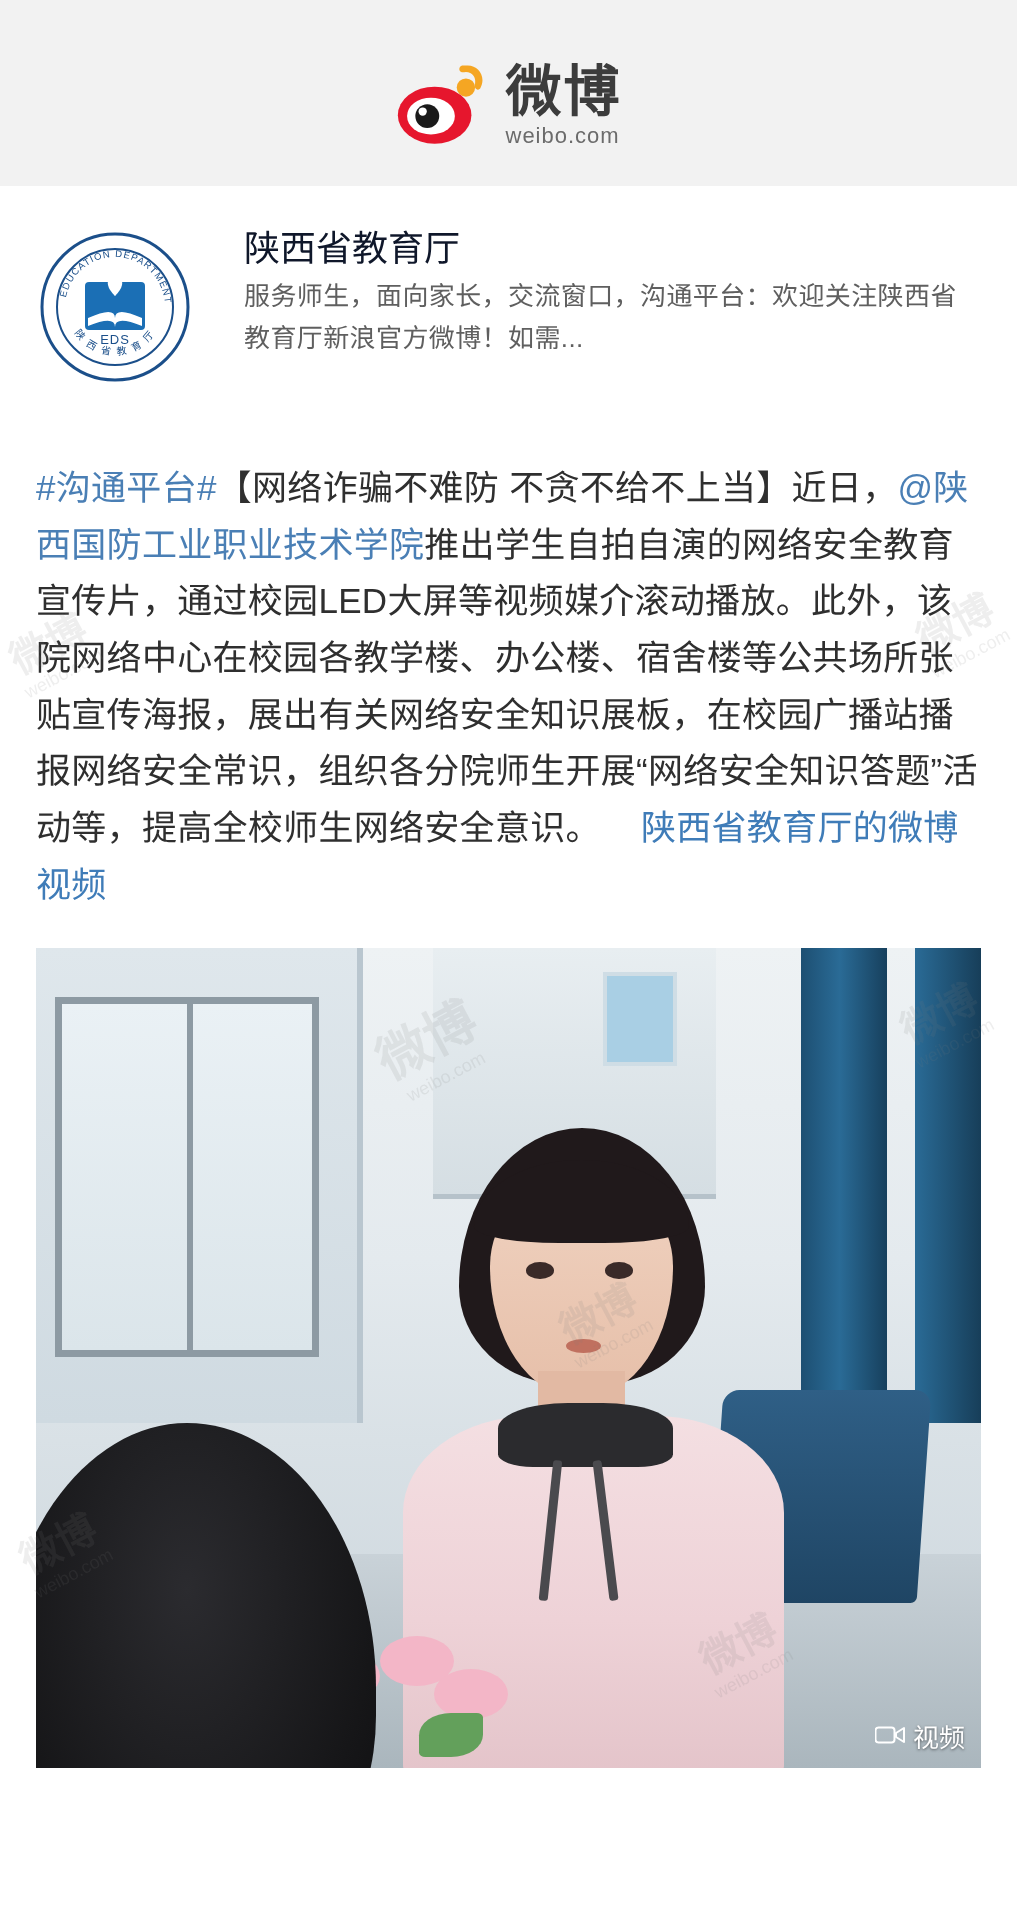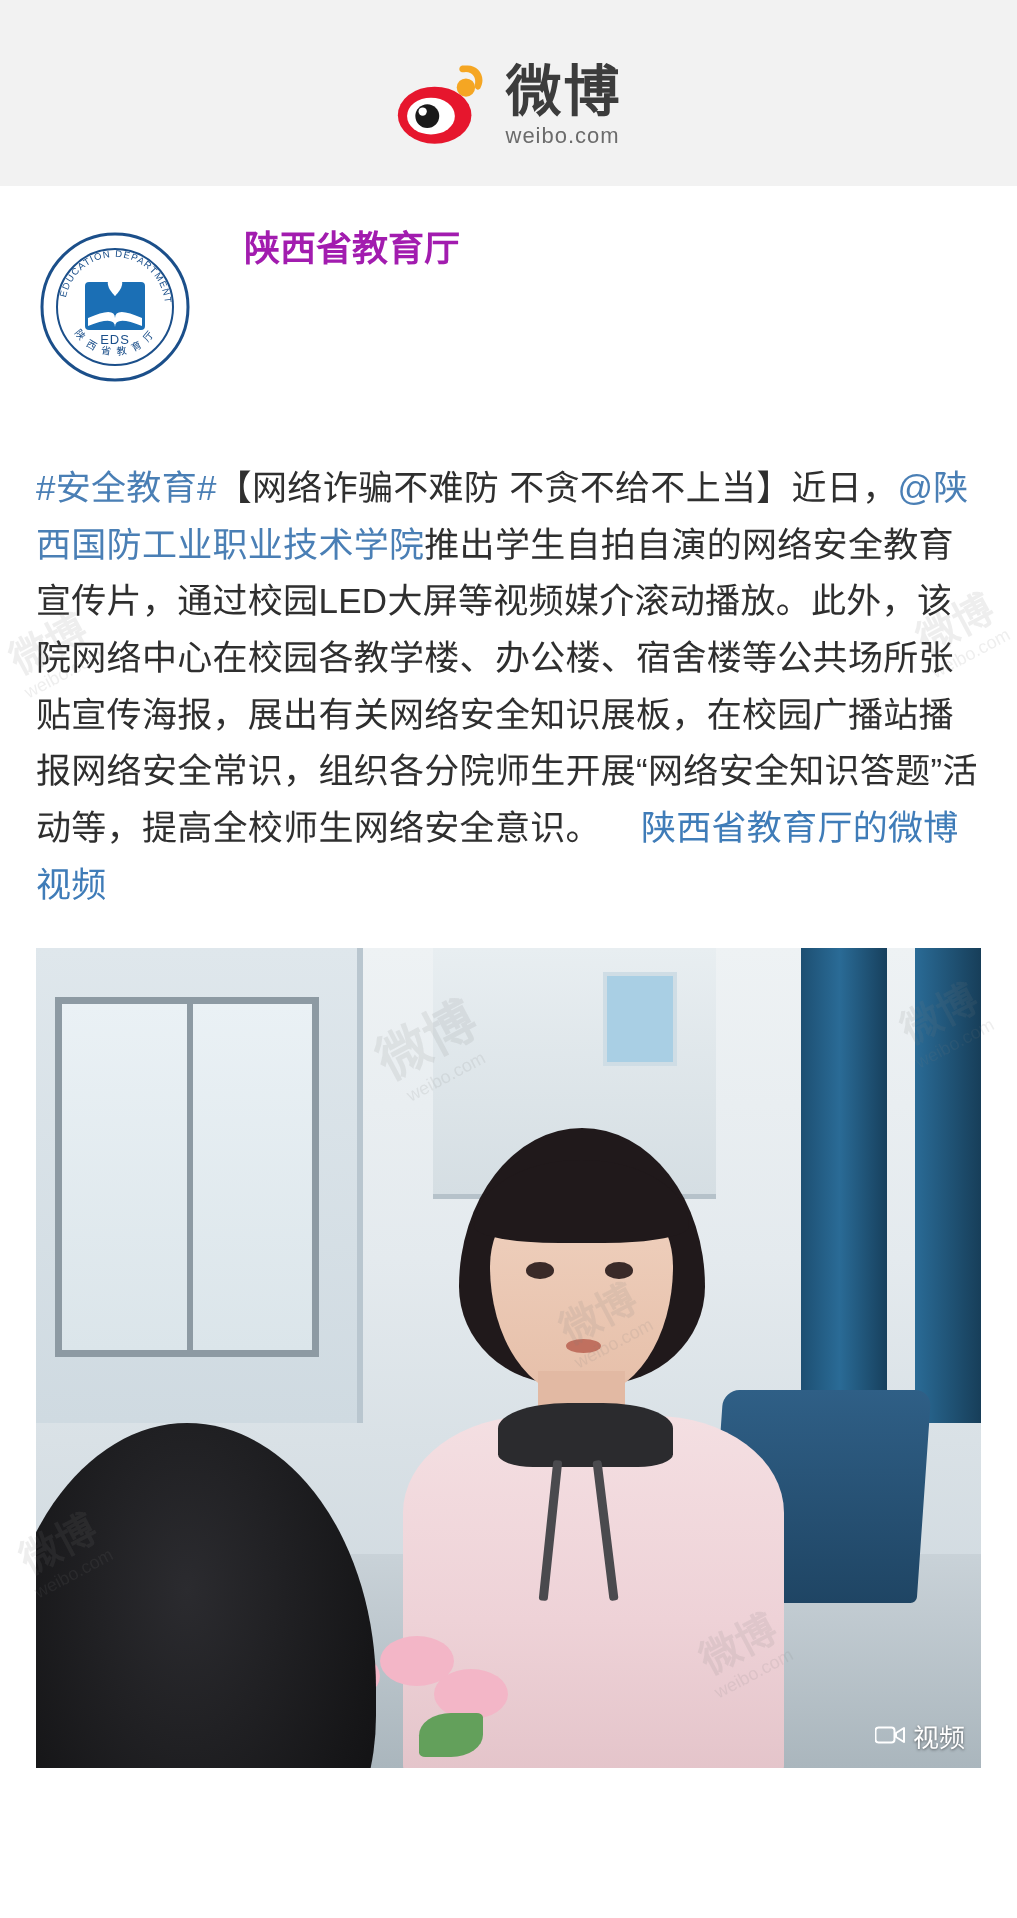--- a/index.html
+++ b/index.html
@@ -82,23 +82,23 @@
     position: relative;
     display: block;
   }
   .profile-main {
     flex: 1 1 auto;
     padding-left: 44px;
     min-width: 0;
   }
   .profile-name {
     font-size: 36px;
-    color: #a21caf;
+    color: #0f172a;
     line-height: 1.3;
-    font-weight: bold;
+    font-weight: normal;
     margin: 0 0 2px 0;
   }
   .profile-stats {
     font-size: 27px;
     color: #6e6e6e;
     margin-bottom: 22px;
     letter-spacing: 0.5px;
   }
   .profile-desc {
     font-size: 26px;
@@ -321,25 +321,26 @@
         <rect x="45" y="50" width="60" height="48" rx="4" fill="#1b6fb5"></rect>
         <path d="M48 86 q27 -12 27 0 q0 -12 27 0 l0 8 q-27 -11 -27 1 q0 -12 -27 -1 z" fill="#ffffff"></path>
         <path d="M75 64 q-12 -12 -4 -20 q10 2 4 20z" fill="#ffffff"></path>
         <path d="M75 64 q12 -12 4 -20 q-10 2 -4 20z" fill="#ffffff"></path>
         <text x="75" y="112" font-size="13" fill="#1b4f8a" text-anchor="middle" font-family="Liberation Sans, sans-serif" letter-spacing="1">EDS</text>
       </svg>
     </span>
   </div>
   <div class="profile-main">
     <h1 class="profile-name">陕西省教育厅</h1>
+    <div class="profile-desc">服务师生，面向家长，交流窗口，沟通平台：欢迎关注陕西省教育厅新浪官方微博！如需...</div>
   </div>
 </div>
 
 <div class="post-body">
-  <span class="link">#安全教育#</span><span>【网络诈骗不难防 不贪不给不上当】</span><span>近日，</span><span class="link">@陕西国防工业职业技术学院</span><span>推出学生自拍自演的网络安全教育宣传片，通过校园LED大屏等视频媒介滚动播放。此外，该院网络中心在校园各教学楼、办公楼、宿舍楼等公共场所张贴宣传海报，展出有关网络安全知识展板，在校园广播站播报网络安全常识，组织各分院师生开展“网络安全知识答题”活动等，提高全校师生网络安全意识。</span>&nbsp;&nbsp;&nbsp;&nbsp;<span class="link-strong">陕西省教育厅的微博视频</span>
+  <span class="link">#沟通平台#</span><span>【网络诈骗不难防 不贪不给不上当】</span><span>近日，</span><span class="link">@陕西国防工业职业技术学院</span><span>推出学生自拍自演的网络安全教育宣传片，通过校园LED大屏等视频媒介滚动播放。此外，该院网络中心在校园各教学楼、办公楼、宿舍楼等公共场所张贴宣传海报，展出有关网络安全知识展板，在校园广播站播报网络安全常识，组织各分院师生开展“网络安全知识答题”活动等，提高全校师生网络安全意识。</span>&nbsp;&nbsp;&nbsp;&nbsp;<span class="link-strong">陕西省教育厅的微博视频</span>
 </div>
 
 <div class="media-wrap">
   <div class="photo">
     <div class="wall-left"></div>
     <div class="window-frame">
       <div class="window-mullion"></div>
     </div>
     <div class="cabinet">
       <div class="cabinet-panel"></div>

